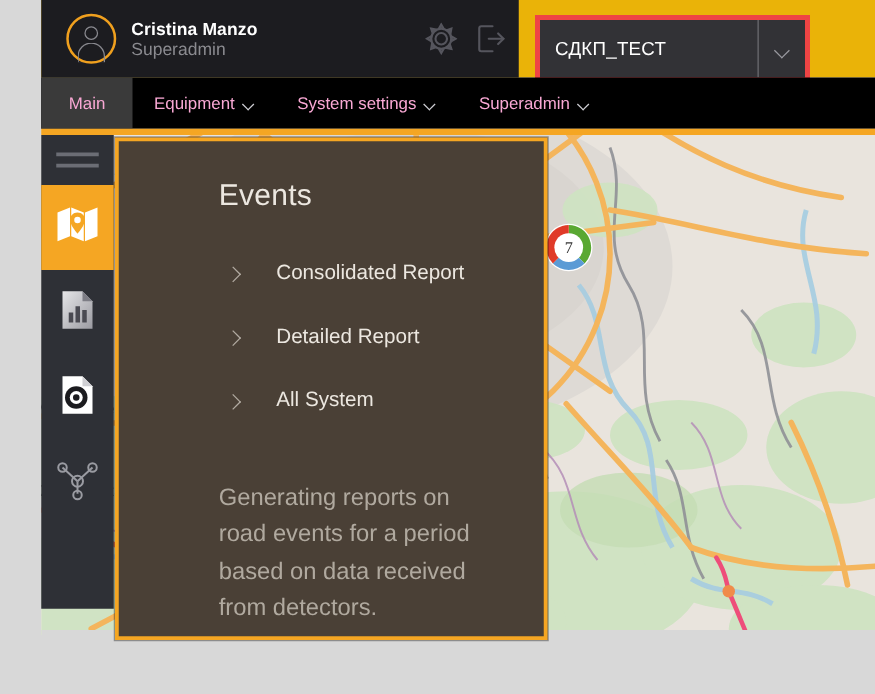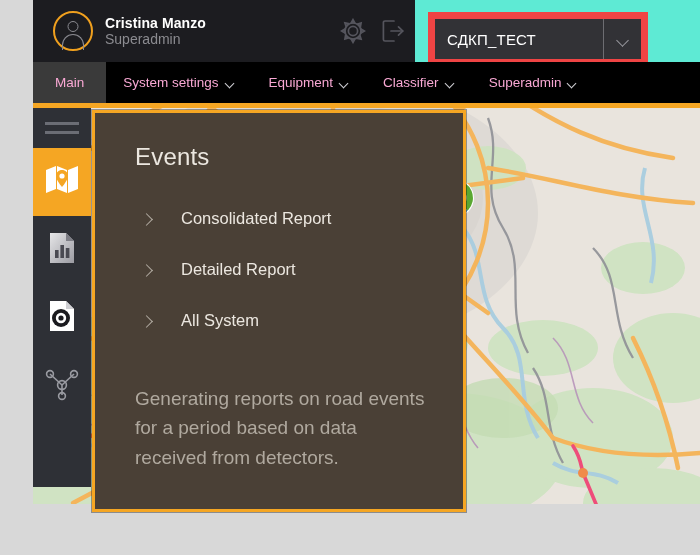--- a/index.html
+++ b/index.html
@@ -15,21 +15,21 @@
     left: 0; top: 0;
     width: 700px; height: 555px;
     background: #d8d8d8;
   }
 
   
   .header {
     position: absolute;
     left: 33px; top: 0;
     width: 667px; height: 62px;
-    background: #5eead4;
+    background: #eab308;
   }
   .header-user-zone {
     position: absolute;
     left: 0; top: 0;
     width: 382px; height: 62px;
     background: #1c1c20;
     display: flex;
     align-items: center;
   }
   .avatar {
@@ -83,21 +83,21 @@
     width: 30px; height: 30px;
     display: flex; align-items: center; justify-content: center;
     cursor: pointer;
   }
   .icon-btn svg { display: block; }
 
   .org-select {
     position: absolute;
     left: 395px; top: 12px;
     width: 220px; height: 54px;
-    border: 7px solid #ef4444;
+    border: 4px solid #ef4444;
     background: #323236;
     display: flex;
     align-items: stretch;
     cursor: pointer;
   }
   .org-select .label {
     flex: 1;
     display: flex; align-items: center;
     padding-left: 12px;
     color: #ffffff;
@@ -243,25 +243,26 @@
     align-items: center;
     justify-content: center;
     cursor: pointer;
   }
   .rail-item.active { background: #f5a623; }
 
   
   .panel {
     position: absolute;
     left: 92px; top: 110px;
-    width: 374px; height: 402px;
+    width: 346px; height: 402px;
     background: #4a4036;
     border: 3px solid #f5a623;
     z-index: 20;
     box-shadow: 0 0 0 1px rgba(0,0,0,0.35);
+    padding-left: 40px;
   }
   .panel-title {
     color: #ece7e0;
     font-size: 24px;
     font-weight: normal;
     padding: 30px 0 0 40px;
     letter-spacing: 0.2px;
   }
   .panel-links {
     margin-top: 22px;
@@ -590,29 +591,25 @@
         <span class="caret-glyph"></span>
       </div>
     </div>
   </div>
 
   <div class="navbar">
     <div class="nav-item active">
       <span>Main</span>
     </div>
     <div class="nav-item">
-      <span>System settings</span>
-      <span class="chev"></span>
-    </div>
-    <div class="nav-item">
       <span>Equipment</span>
       <span class="chev"></span>
     </div>
     <div class="nav-item">
-      <span>Classifier</span>
+      <span>System settings</span>
       <span class="chev"></span>
     </div>
     <div class="nav-item">
       <span>Superadmin</span>
       <span class="chev"></span>
     </div>
   </div>
   <div class="nav-accent"></div>
 
 </div>

